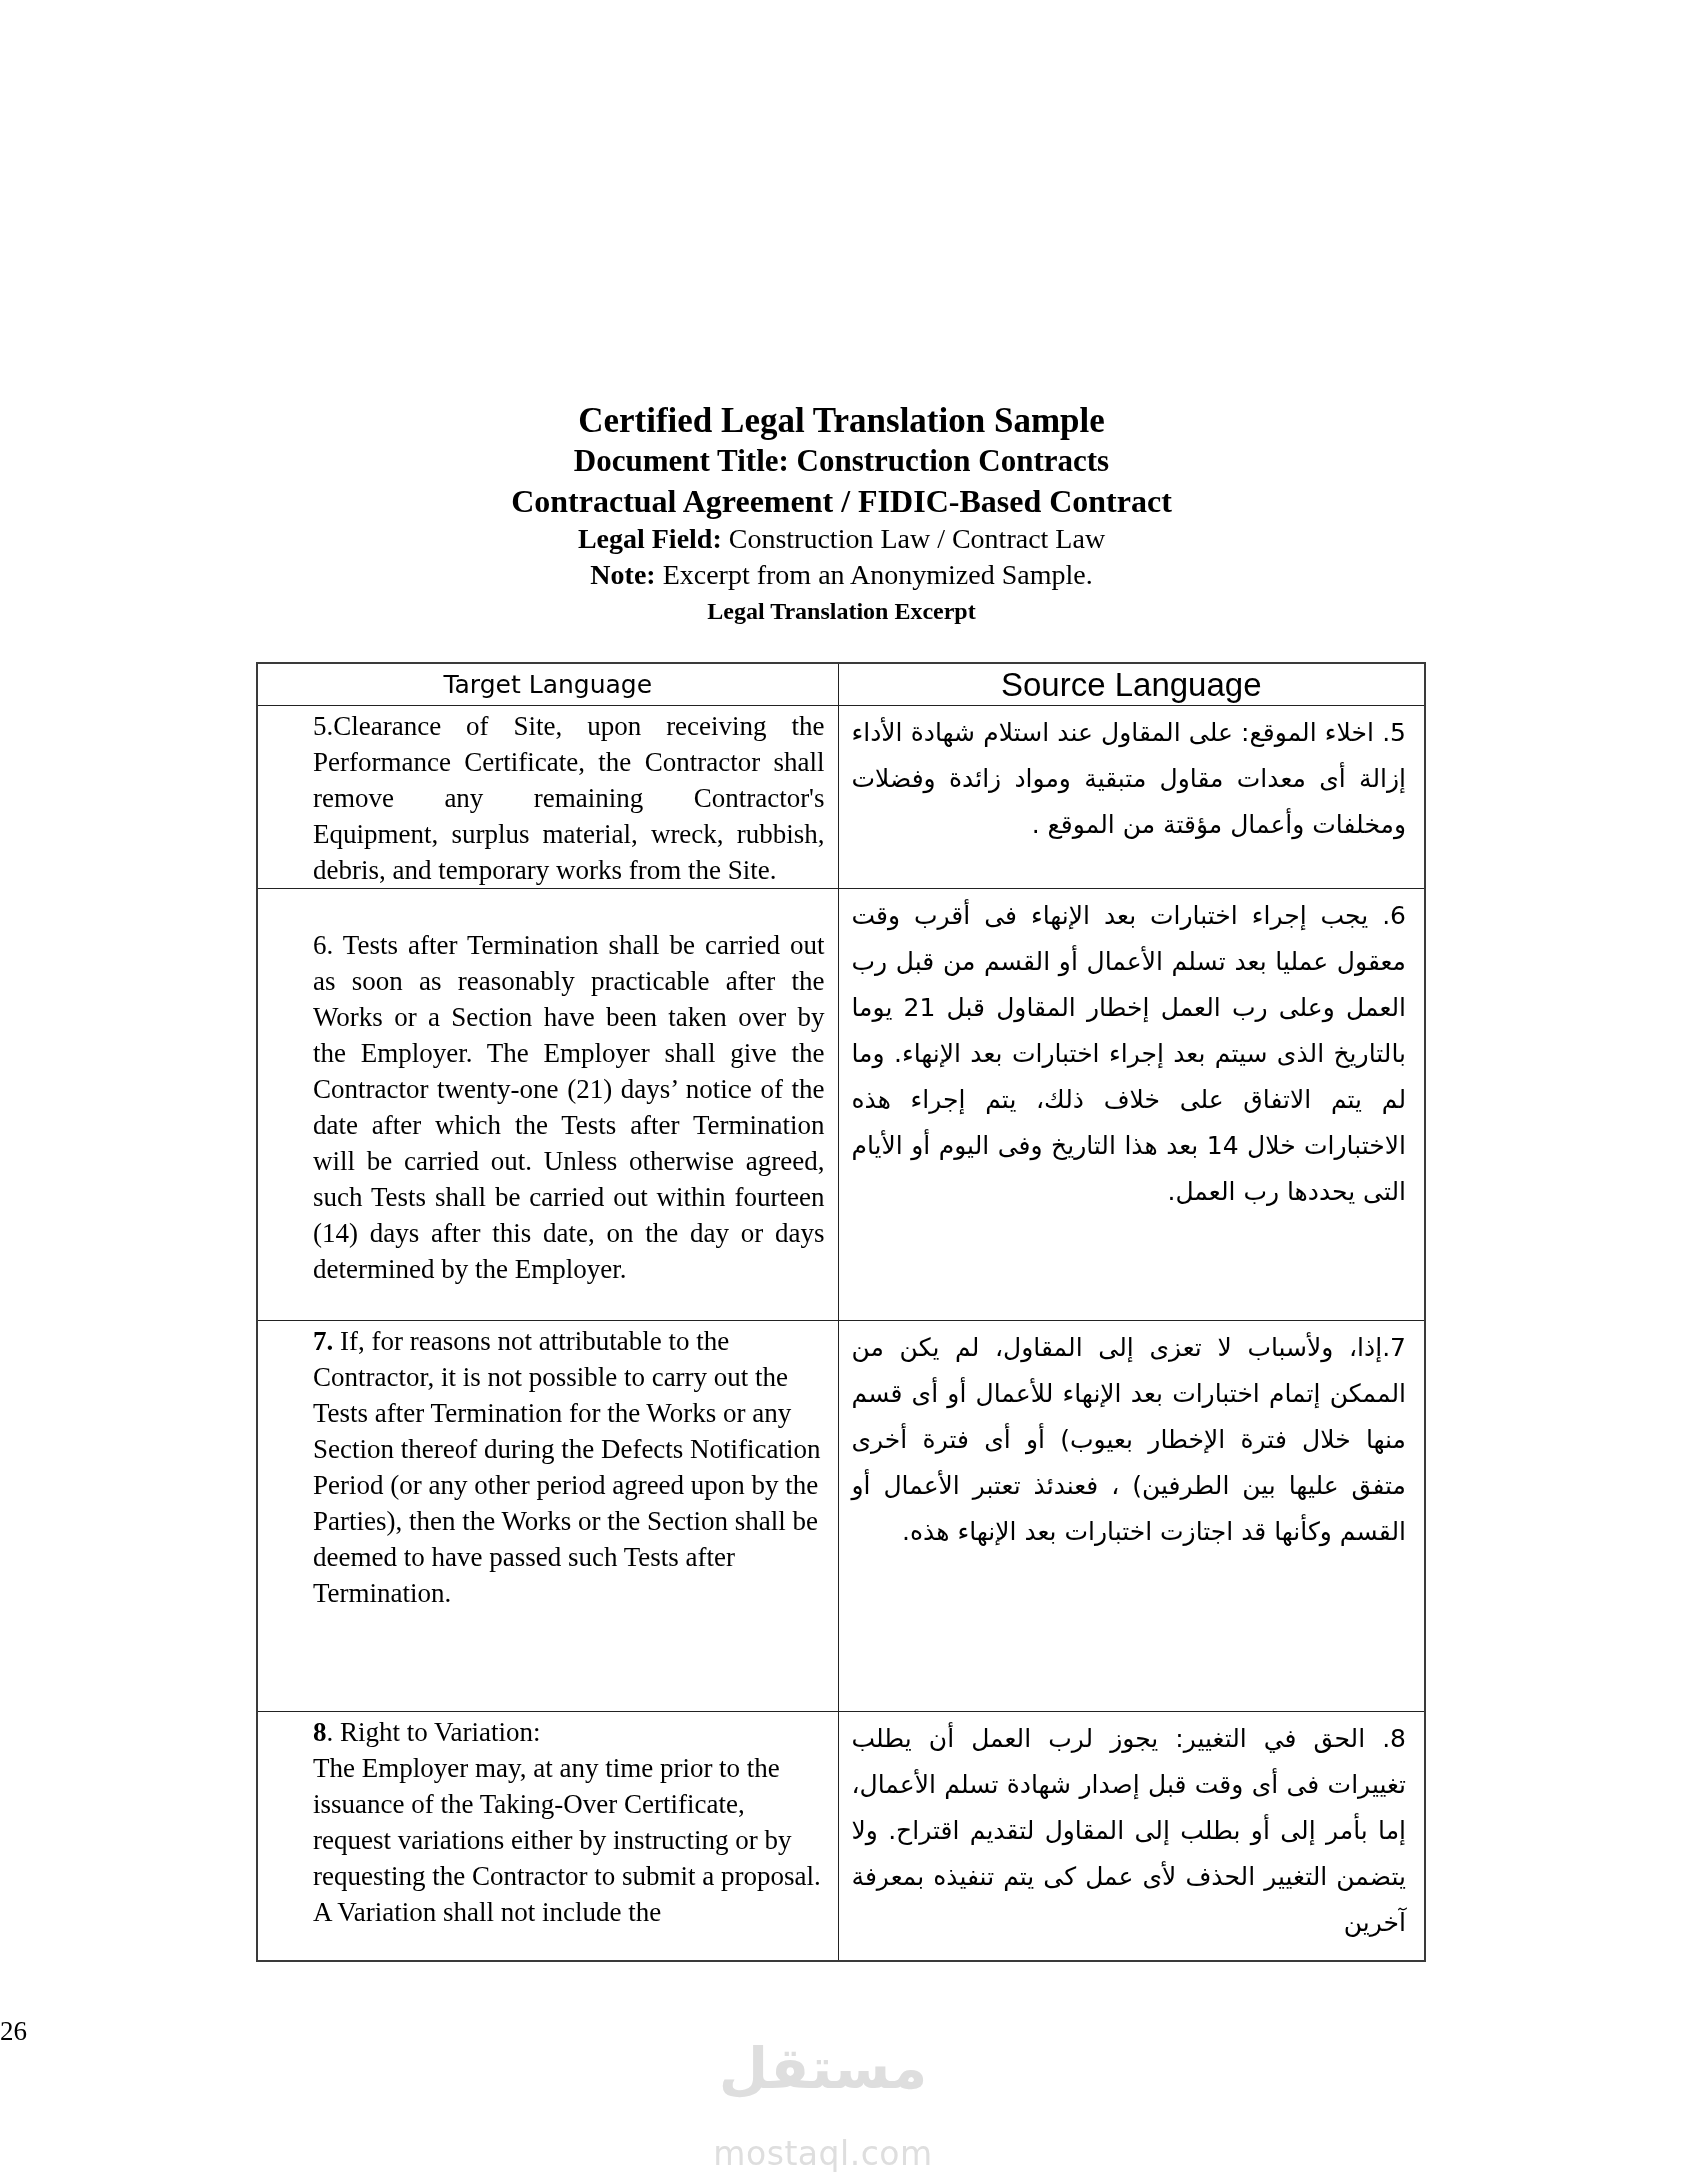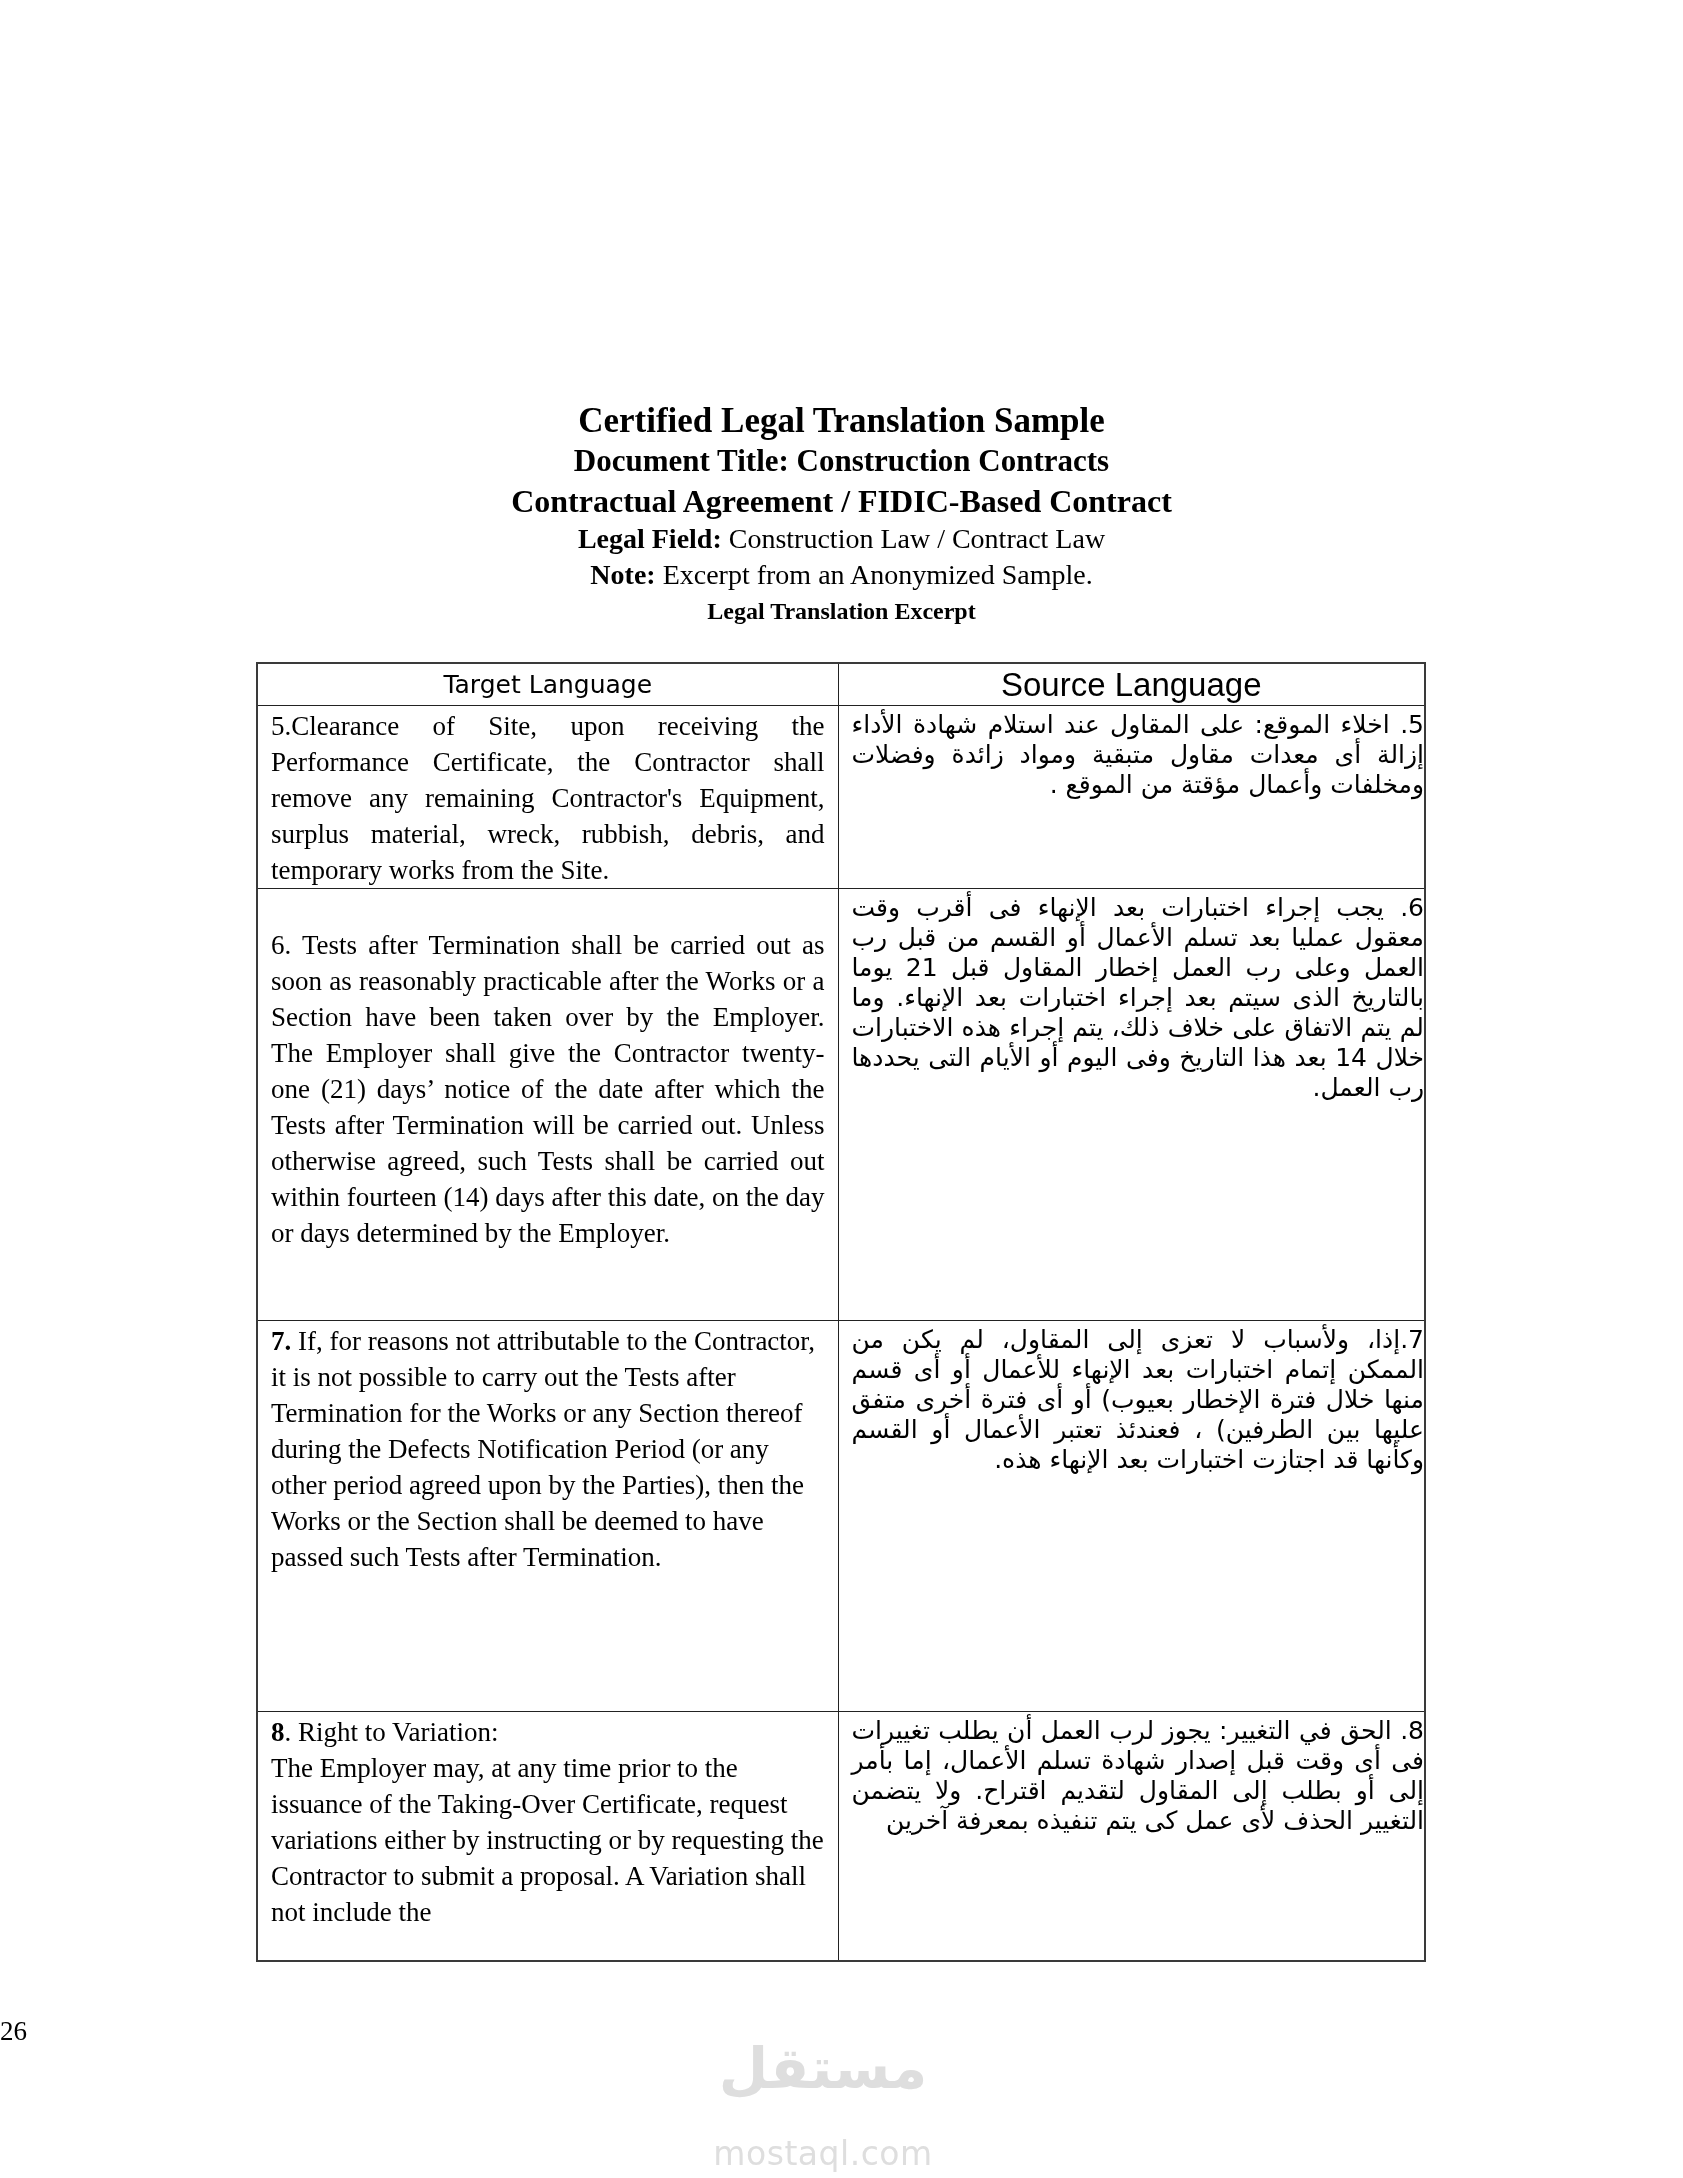--- a/index.html
+++ b/index.html
@@ -92,36 +92,37 @@
     .th-source {
       font-family: Liberation Sans, sans-serif;
       font-size: 33px;
     }
 
     .cell-en {
       padding: 2px 13px 0 13px;
       font-size: 27px;
       line-height: 36px;
       text-align: justify;
+      margin-left: 42px;
     }
     .cell-en.loose {
       line-height: 36px;
       text-align: left;
     }
     .cell-en.plain {
       line-height: 36px;
       text-align: left;
     }
     .cell-ar {
-      padding: 4px 0 0 13px;
+      padding: 4px 18px 0 13px;
       direction: rtl;
       text-align: justify;
       font-family: "DejaVu Sans", "Liberation Sans", sans-serif;
       font-size: 25px;
-      line-height: 30px;
+      line-height: 46px;
     }
     .row-1 td { height: 182px; }
     .row-2 td { height: 431px; }
     .row-3 td { height: 390px; }
     .row-4 td { height: 248px; }
 
     .lead-blank { display: block; height: 36px; }
     .bold { font-weight: bold; }
 
     

